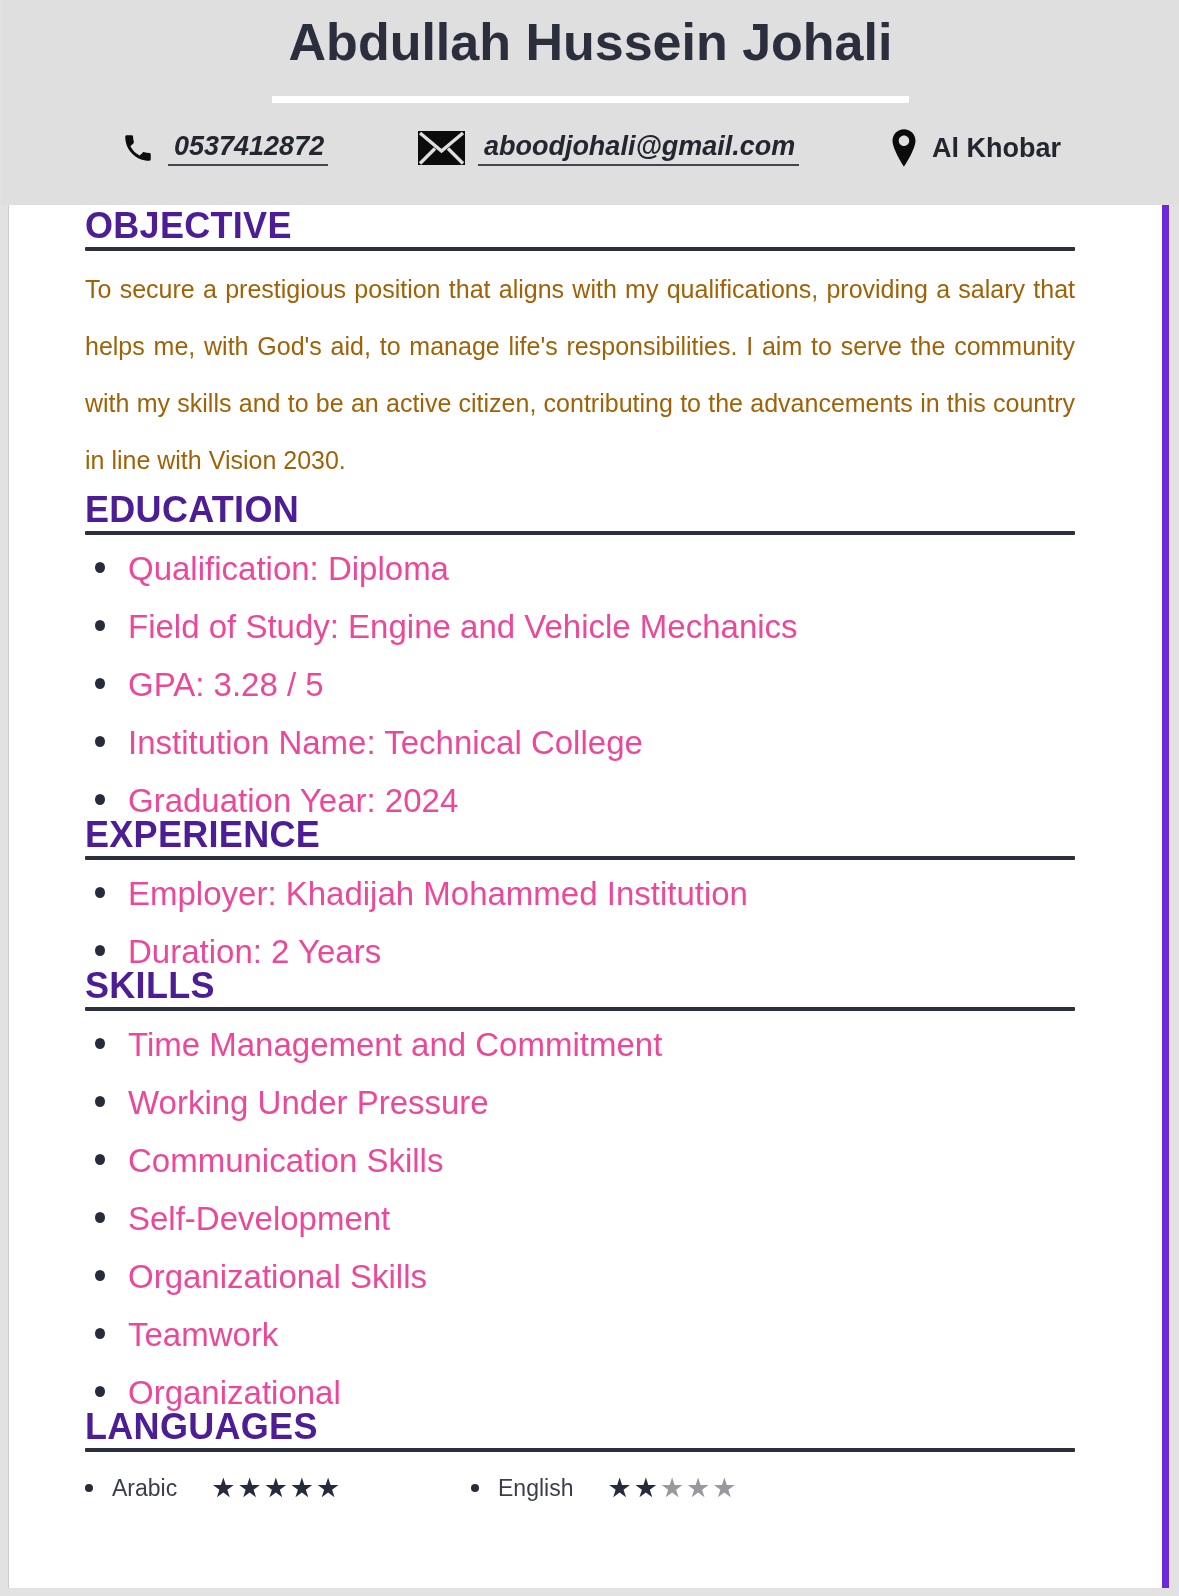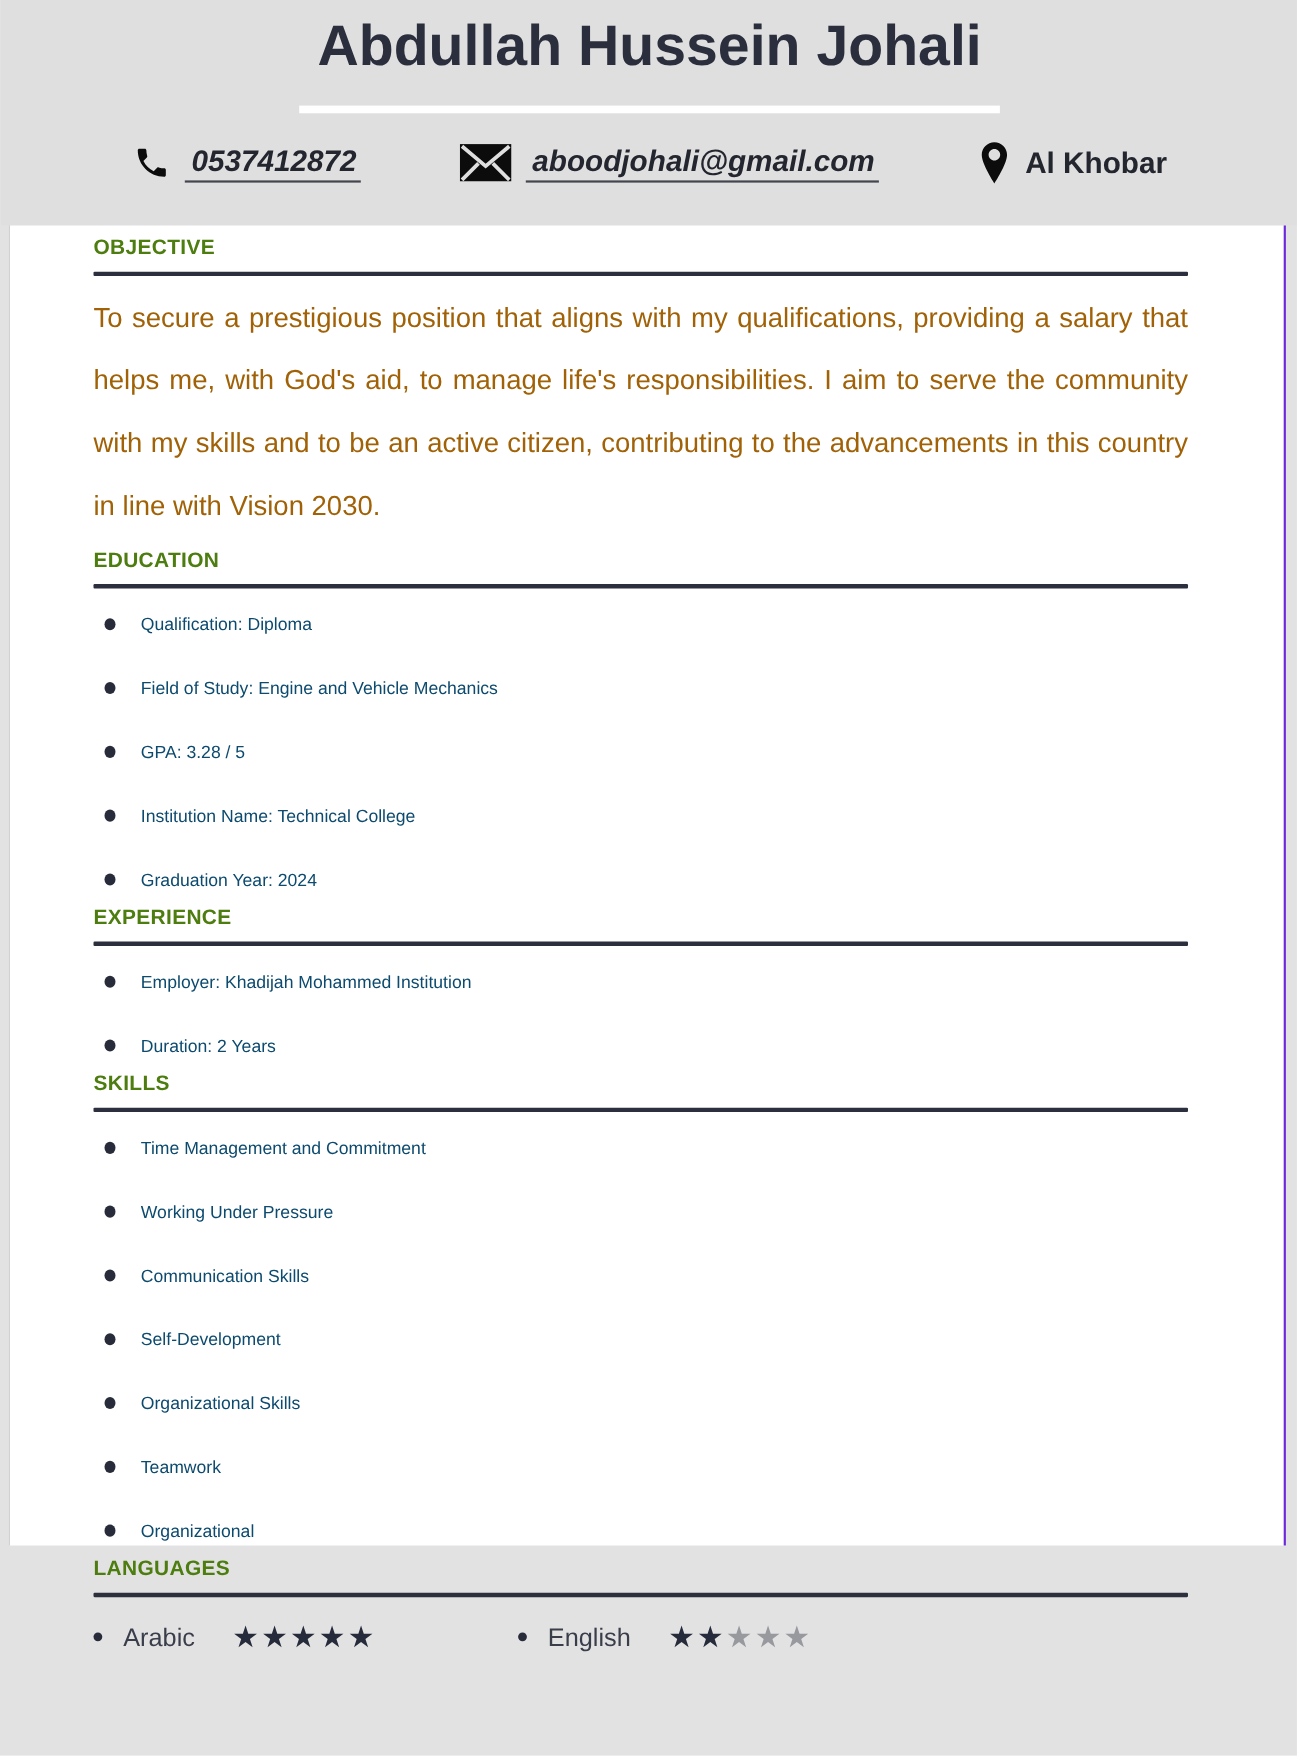--- a/index.html
+++ b/index.html
@@ -5,24 +5,24 @@
   html,body{margin:0;padding:0;}
   body{
     width:1179px;height:1596px;
     background:#e2e2e2;
     position:relative;
     overflow:hidden;
     font-family:"Liberation Sans", sans-serif;
     -webkit-font-smoothing:antialiased;
   }
   .sheet{
-    position:absolute;left:8px;top:0;width:1161px;height:1405px;
+    position:absolute;left:8px;top:0;width:1161px;height:1588px;
     background:#ffffff;
     border-left:1px solid #cccccc;
-    border-right:2px solid #6d28d9;
+    border-right:7px solid #6d28d9;
     box-sizing:border-box;
   }
   
   .header{
     position:absolute;left:-8px;top:0;width:1179px;height:205px;
     background:#dfdfdf;
     overflow:hidden;
   }
   .name{
     margin:0;padding-top:13px;
@@ -56,42 +56,42 @@
   }
   
   .content{
     position:absolute;left:0;top:205px;width:100%;
     box-sizing:border-box;
     padding:0 87px 0 76px;
     color:#3a3e4a;
   }
   h2{
     margin:6px 0 0 0;
-    font-size:19px;line-height:30px;
-    font-weight:bold;color:#4d7c0f;
+    font-size:36px;line-height:30px;
+    font-weight:bold;color:#4c1d95;
     letter-spacing:0.3px;
   }
   .rule{
     height:4px;background:#2b2f3e;margin-top:6px;
     border-radius:1px;
   }
   .para{
     margin:10px 0 0 0;
     font-size:25px;line-height:57px;
     text-align:justify;
     color:#a16207;
   }
   ul.blist{
     list-style:none;margin:21px 0 0 0;padding:0 0 0 10px;
   }
   ul.blist li{
     display:flex;align-items:center;
-    font-size:16px;line-height:26px;
+    font-size:33px;line-height:26px;
     margin-bottom:32px;
-    color:#0c4a6e;
+    color:#ec4899;
   }
   ul.blist li:last-child{margin-bottom:0;}
   .dot{
     flex:0 0 auto;
     width:10px;height:11px;border-radius:50%;
     background:#272b3a;
     margin-right:23px;
     margin-top:-4px;
   }
   

